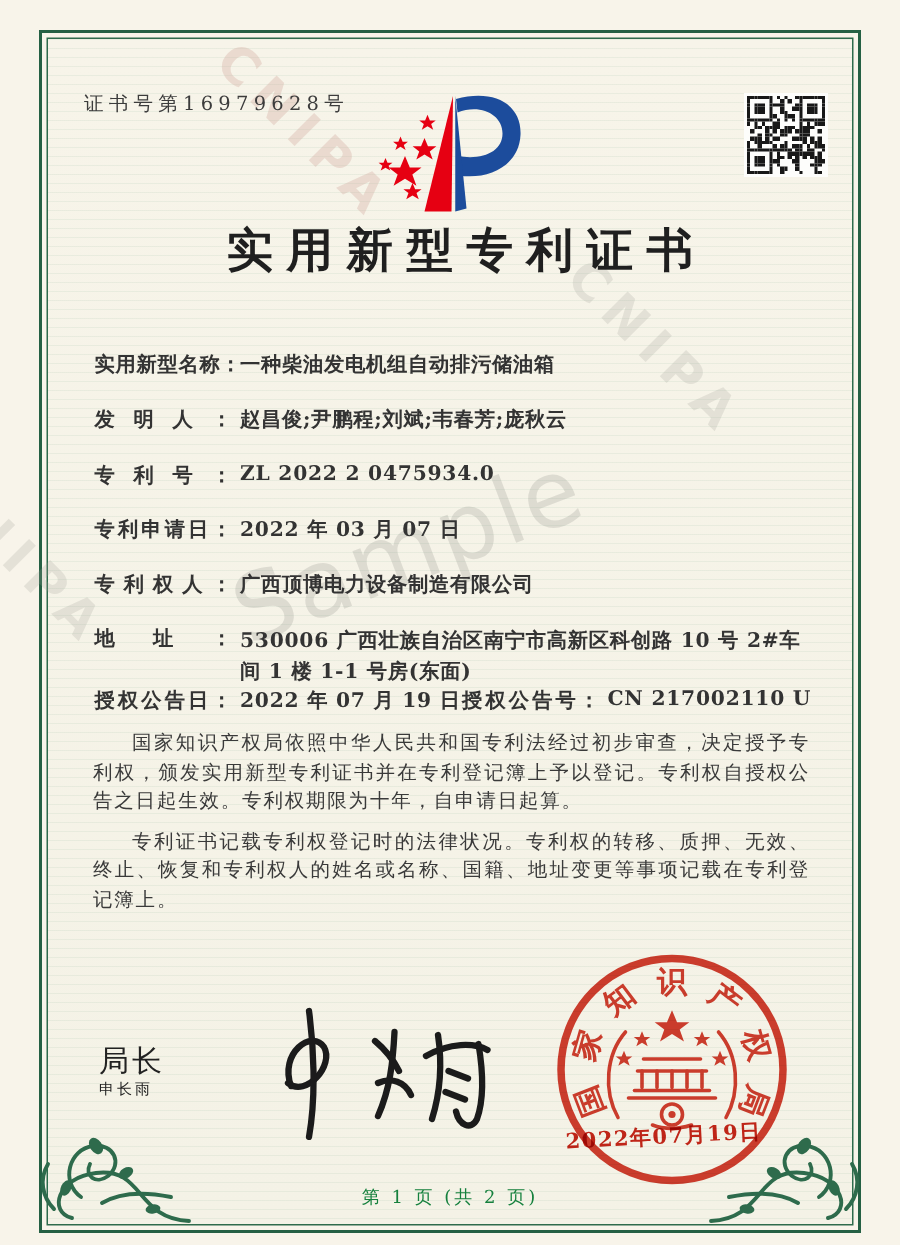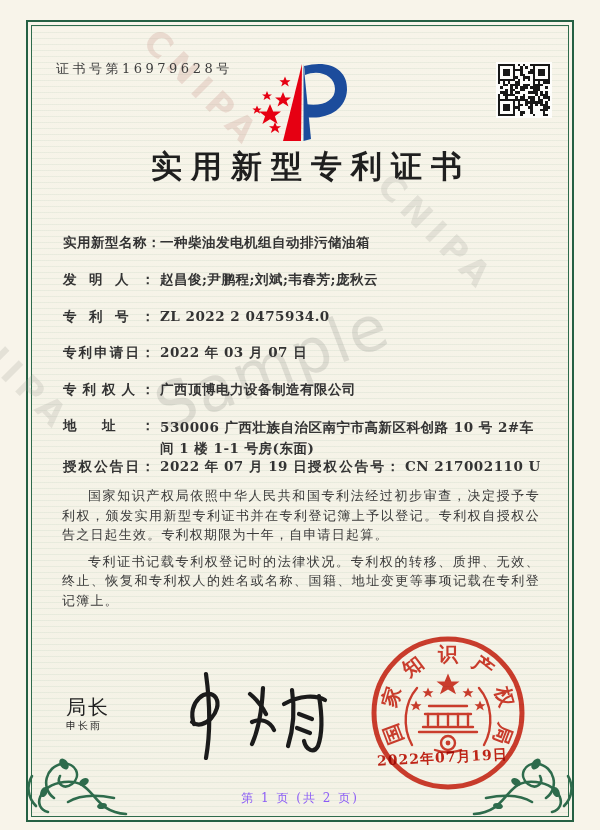--- a/index.html
+++ b/index.html
@@ -38,21 +38,21 @@
   
   .sig-title{position:absolute;left:66px;top:694px;font-size:20px;letter-spacing:2px;color:#222;}
   .sig-name{position:absolute;left:66px;top:719px;font-size:10px;letter-spacing:2px;color:#222;}
   .sig-script{position:absolute;left:168px;top:668px;}
   
   .seal{position:absolute;left:360px;top:624px;mix-blend-mode:multiply;opacity:0.93;}
   .seal-date{position:absolute;left:377px;top:749px;width:140px;font-size:14px;font-weight:700;
       color:#c8271a;letter-spacing:1px;transform:rotate(-3deg);mix-blend-mode:multiply;}
   
   .footer{position:absolute;left:0;top:790px;width:600px;text-align:center;
-      font-size:12px;letter-spacing:2px;color:#8b5cf6;}
+      font-size:12px;letter-spacing:2px;color:#15803d;}
   
   .wm{position:absolute;font-family:"DejaVu Sans","Liberation Sans",sans-serif;
       font-weight:700;pointer-events:none;}
   .wm-sample{left:150px;top:330px;font-size:62px;color:rgba(125,125,122,0.20);
       transform:rotate(-21deg);letter-spacing:2px;font-weight:400;}
   .wm-cnipa{font-size:34px;letter-spacing:7px;transform:rotate(45deg);}
   .wm-c1{left:128px;top:68px;color:rgba(205,158,150,0.30);}
   .wm-c2{left:362px;top:212px;color:rgba(160,158,150,0.22);}
   .wm-c3{left:-62px;top:352px;color:rgba(160,158,150,0.22);}
   

